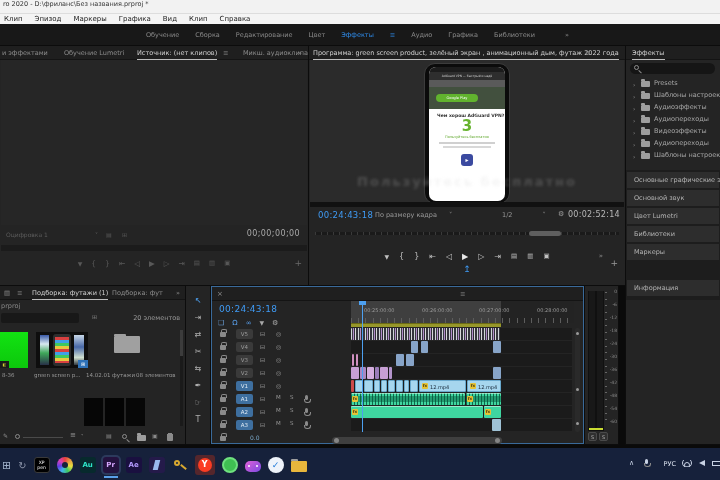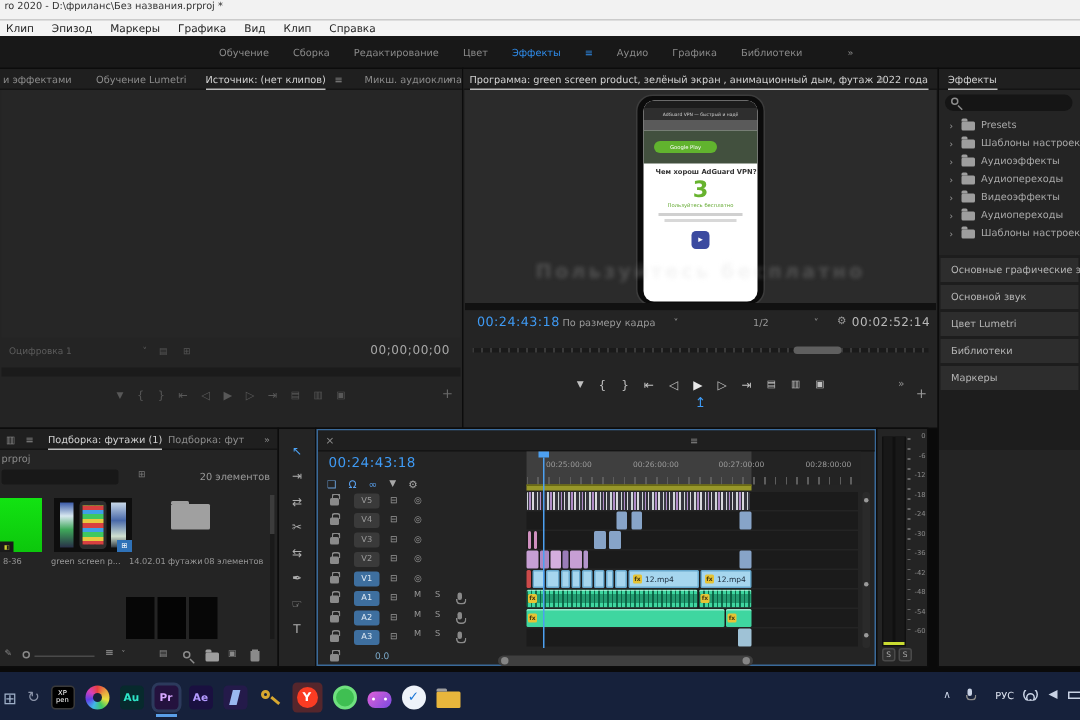--- a/index.html
+++ b/index.html
@@ -191,20 +191,21 @@
       <span class="ic" style="left:7px;top:108px;font-size:6px">›</span>
         <span class="fold" style="left:15px;top:107px;width:9px;height:6px"></span>
         <span class="ic" style="left:28px;top:106px;font-size:6.5px;color:#a8a8a8">Шаблоны настроек</span>
     </div>
     <div class="ab" style="left:0;top:124px;width:94px;height:130px;background:#1d1d1d">
       <div class="stab" style="top:2px">Основные графические элем</div>
       <div class="stab" style="top:38px">Цвет Lumetri</div>
       <div class="stab" style="top:20px">Основной звук</div>
       <div class="stab" style="top:56px">Библиотеки</div>
       <div class="stab" style="top:74px">Маркеры</div>
+      <div class="stab" style="top:110px">Информация</div>
     </div>
   </div>
 
   <div class="panel" style="left:0;top:286px;width:185px;height:158px">
     <div class="ptabs">
       <span class="ptab" style="left:4px">▥</span>
       <span class="ptab" style="left:17px">≡</span>
       <span class="ptab on" style="left:32px">Подборка: футажи (1)</span>
       <span class="ptab" style="left:112px">Подборка: фут</span>
       <span class="ptab" style="left:176px">»</span>

